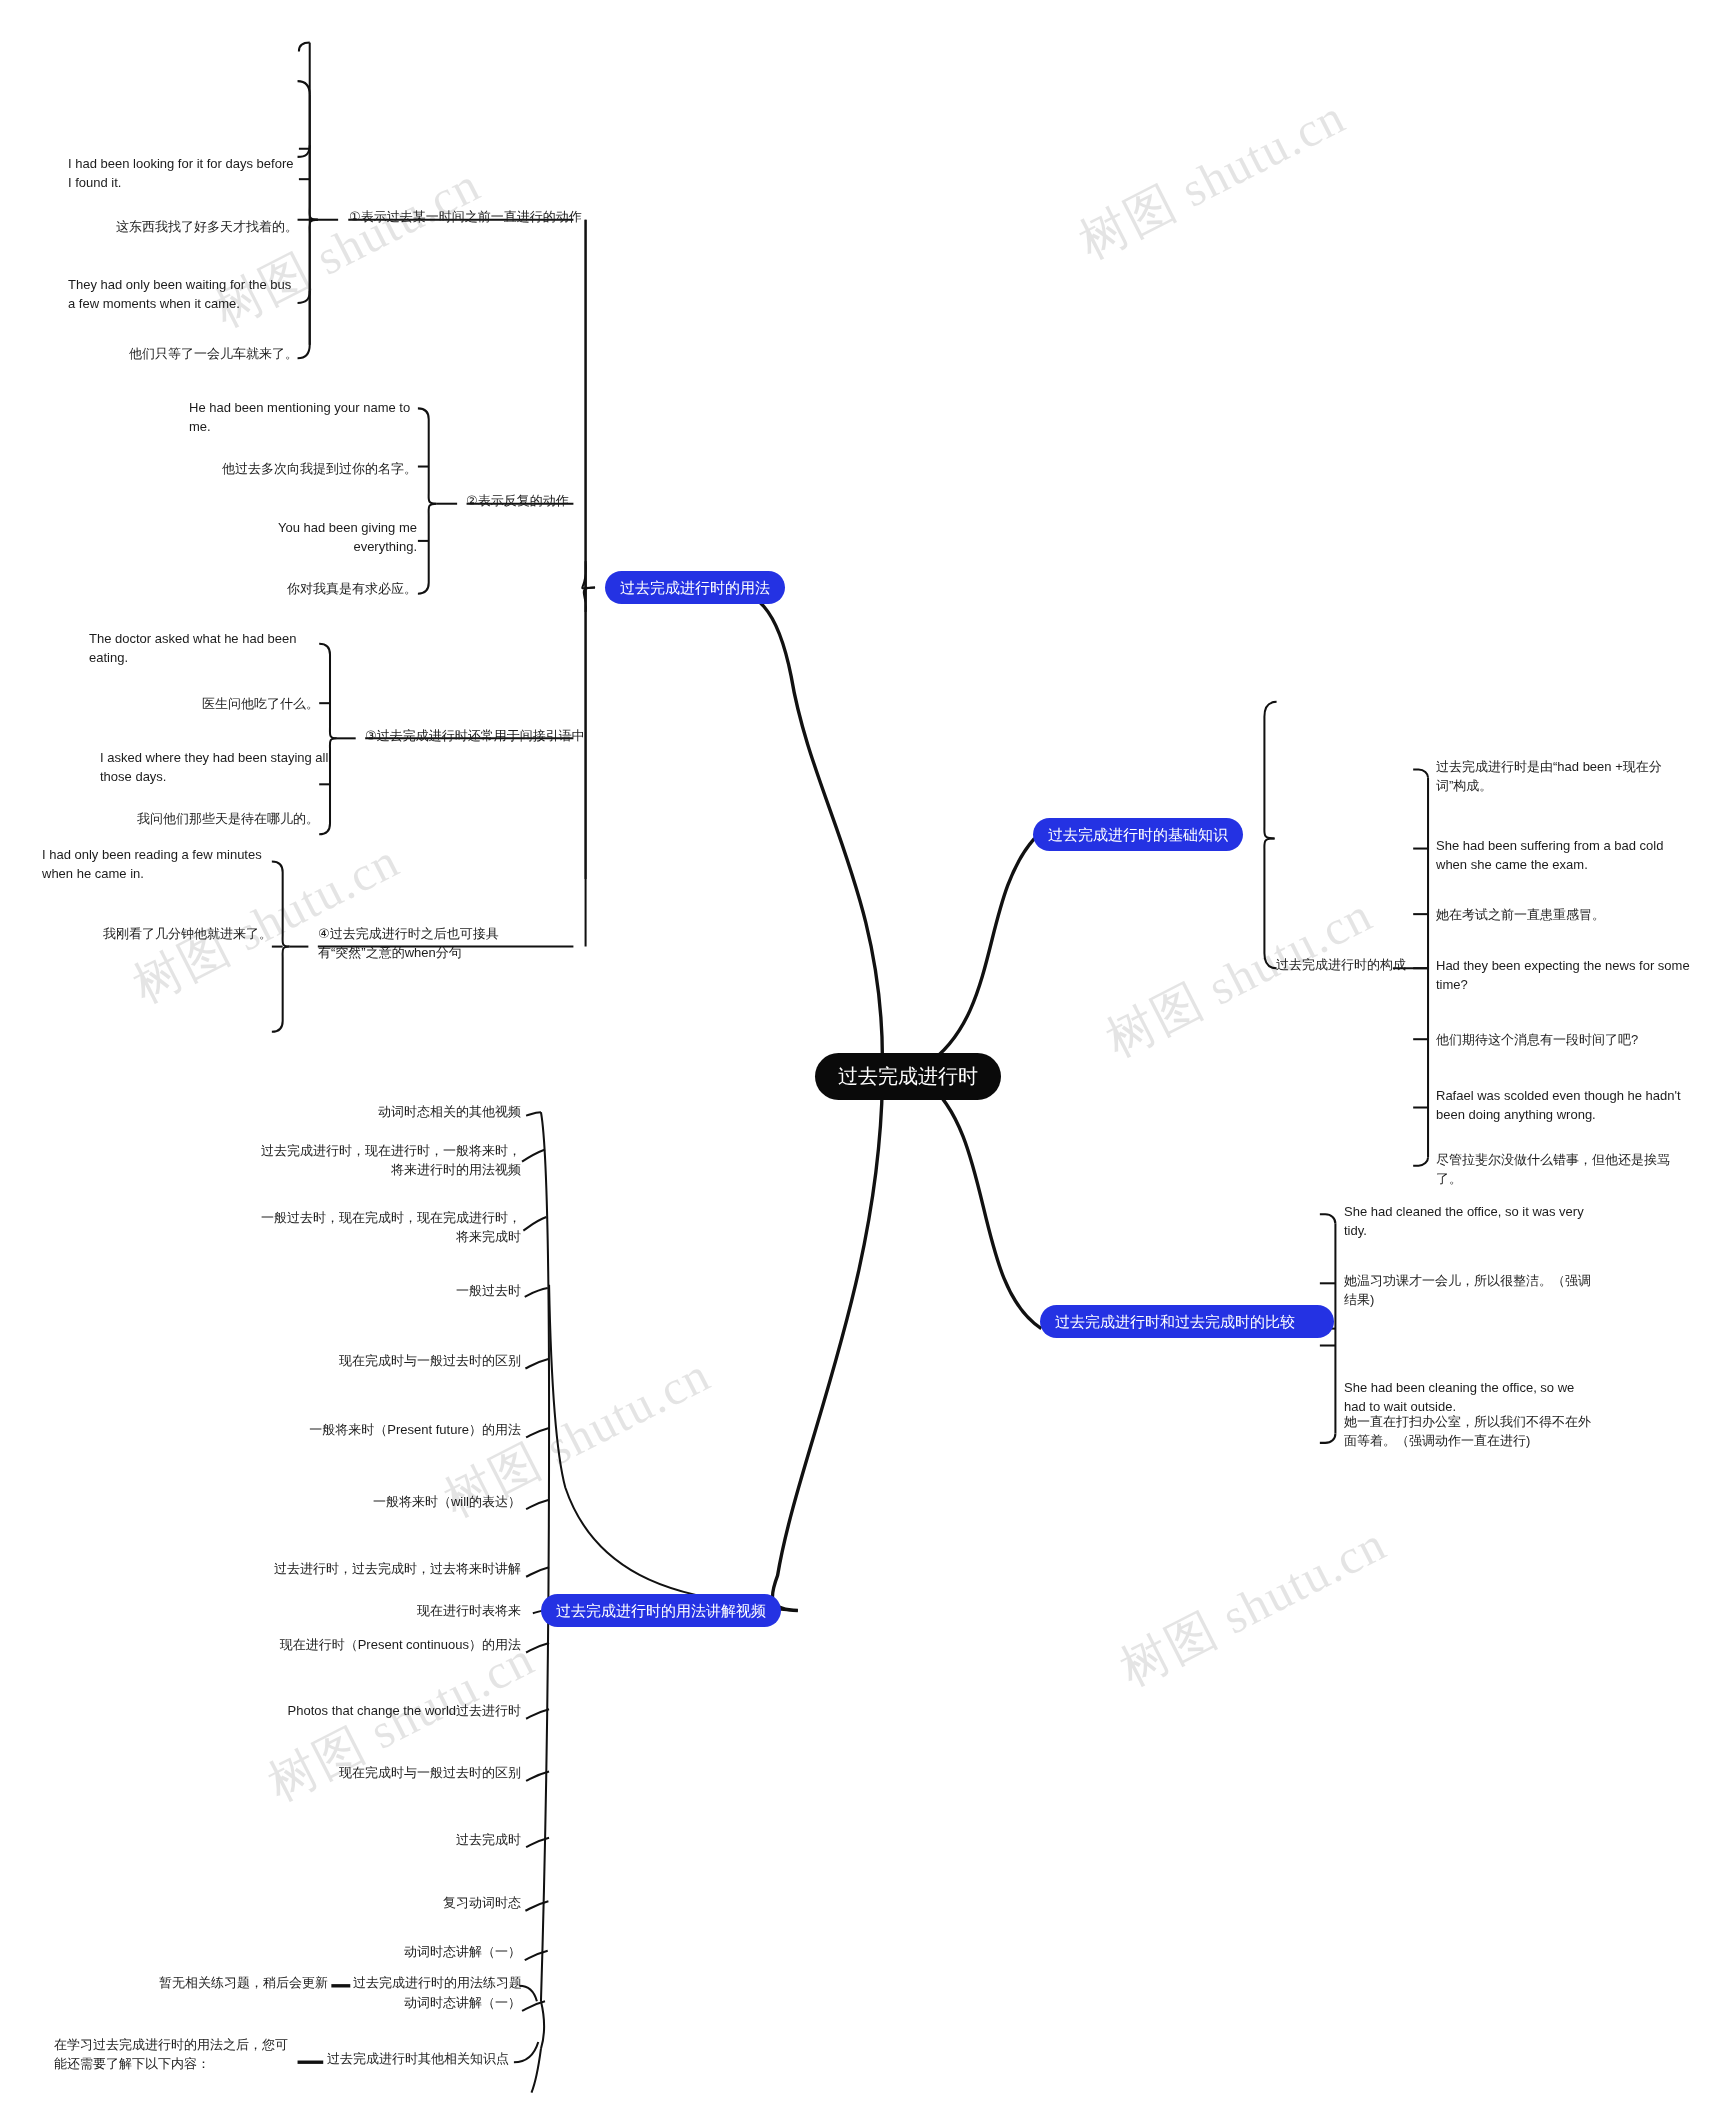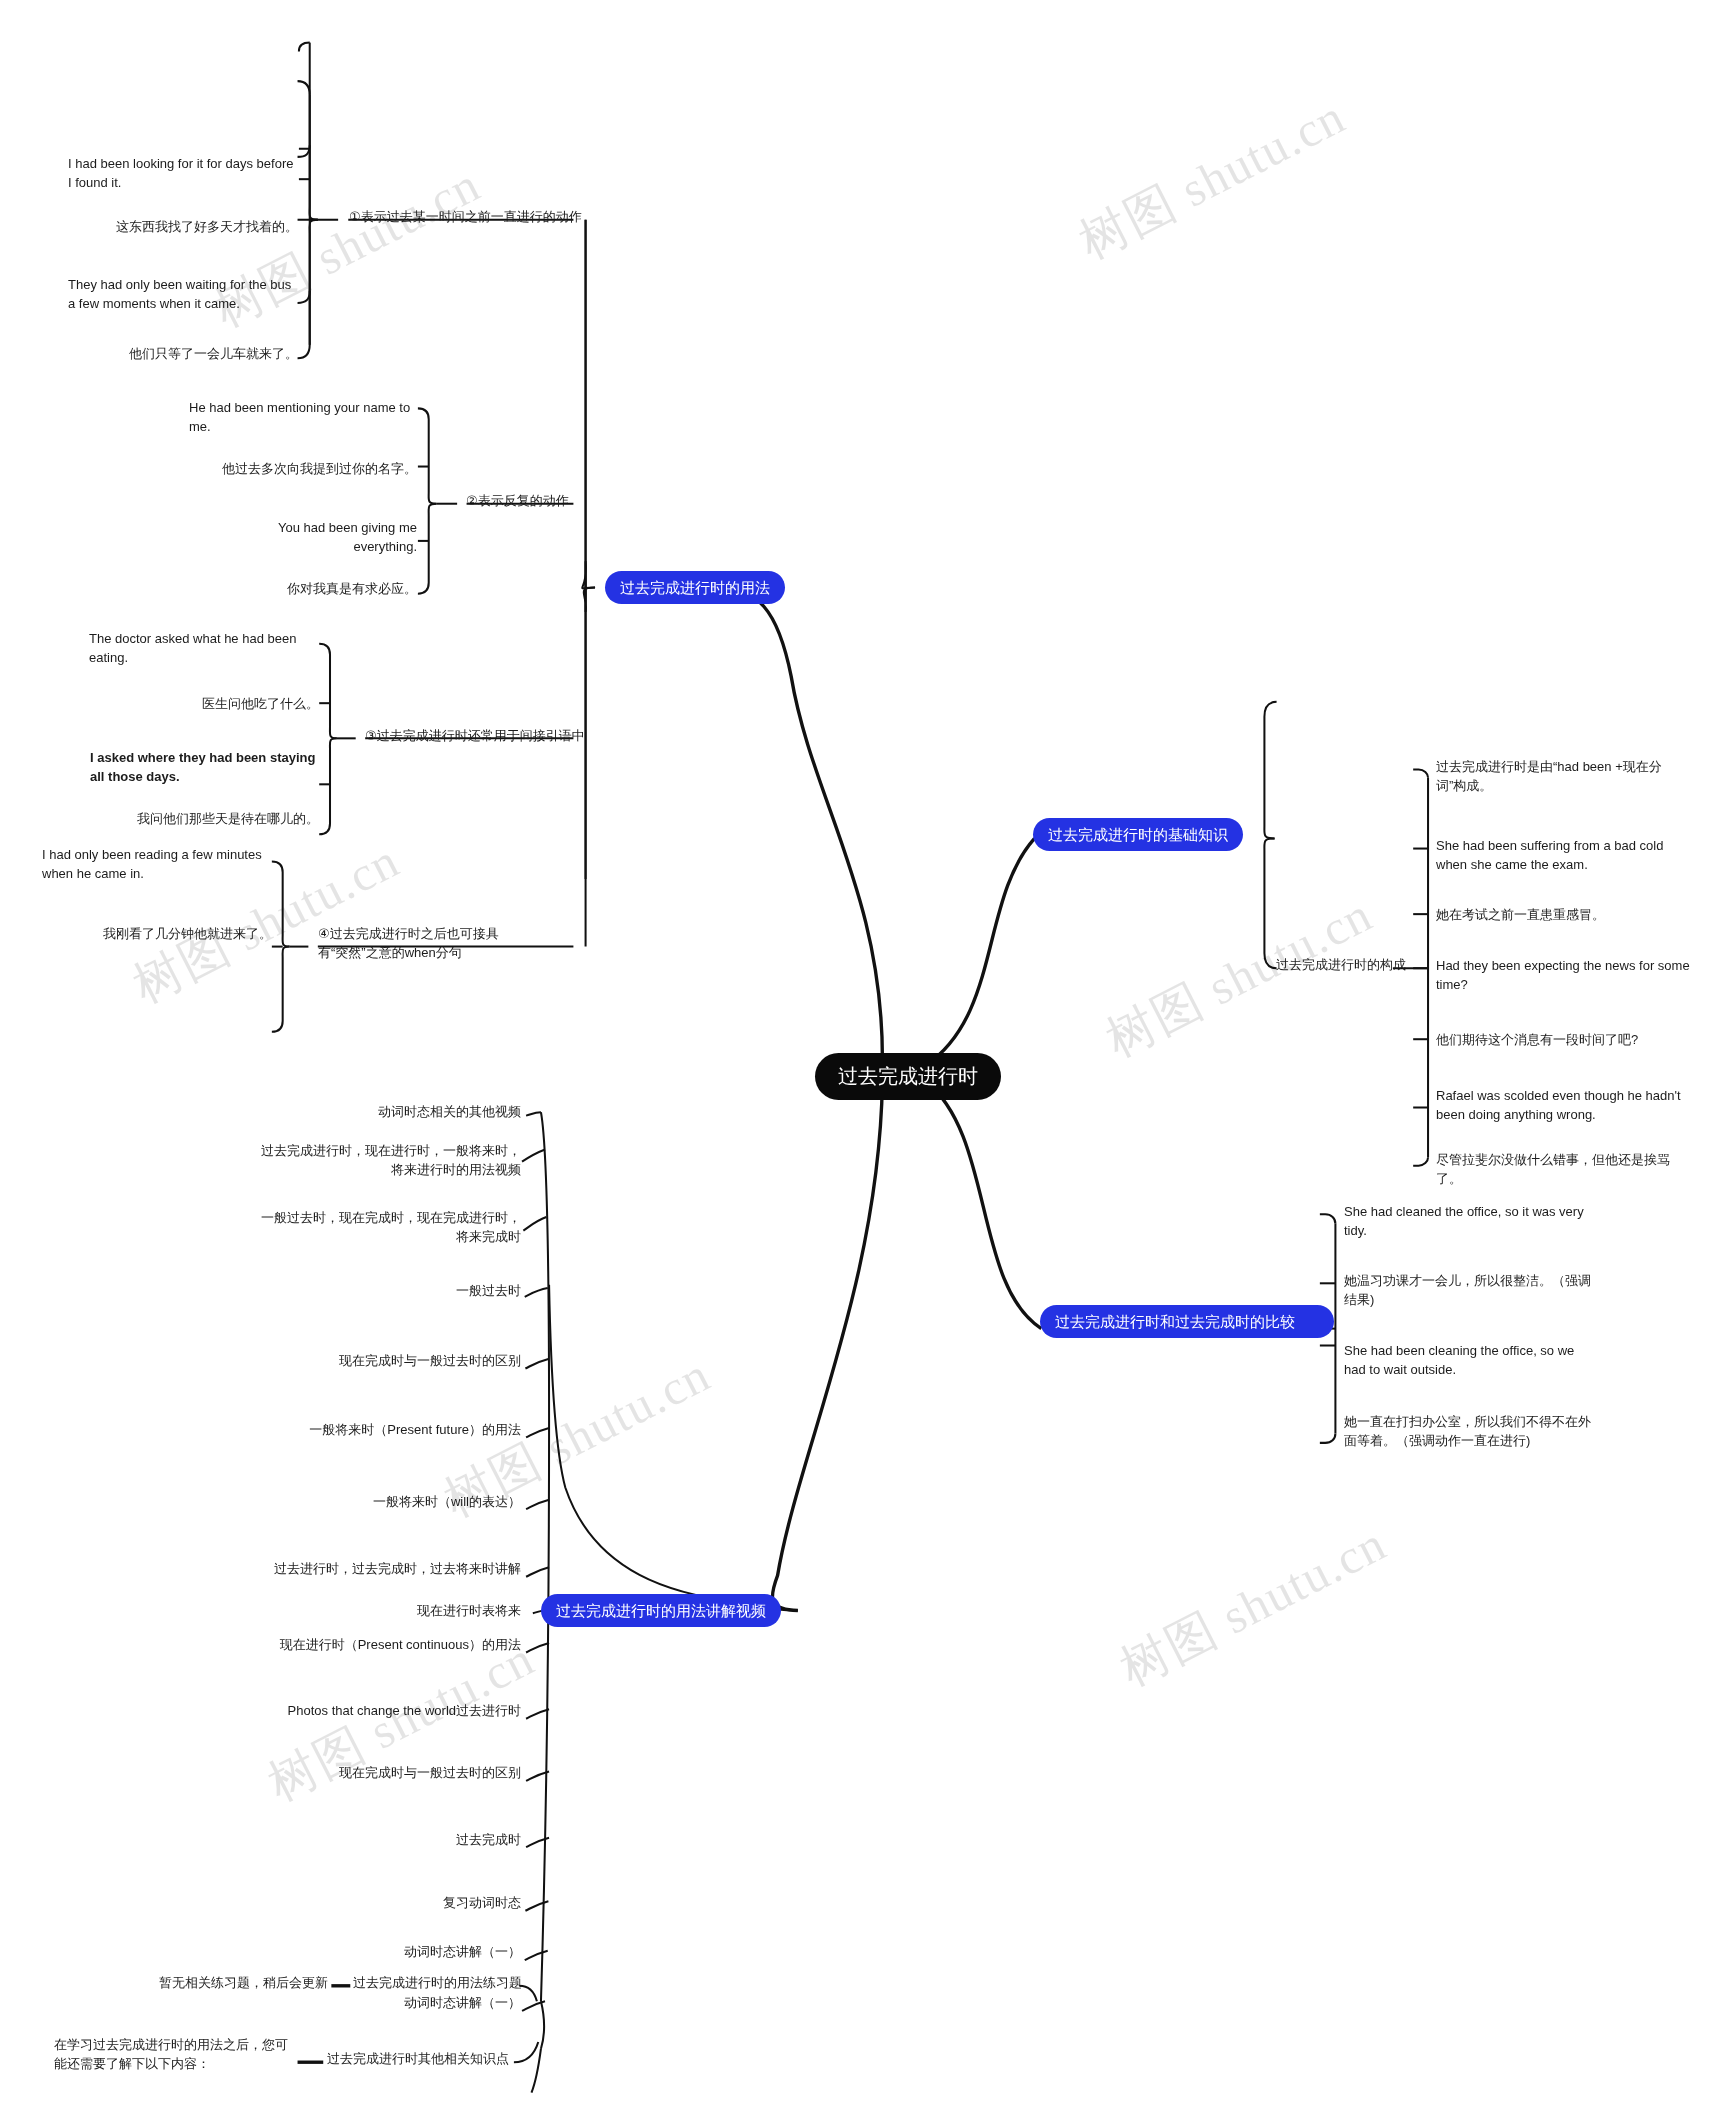--- a/index.html
+++ b/index.html
@@ -226,40 +226,40 @@
   <div class="leaf left" style="left:68px; top:276px; width:230px;">They had only been waiting for the bus a few moments when it came.</div>
   <div class="leaf right" style="left:95px; top:345px; width:203px;">他们只等了一会儿车就来了。</div>
 
   <div class="leaf left" style="left:189px; top:399px; width:228px;">He had been mentioning your name to me.</div>
   <div class="leaf right" style="left:216px; top:460px; width:201px;">他过去多次向我提到过你的名字。</div>
   <div class="leaf right" style="left:216px; top:519px; width:201px;">You had been giving me everything.</div>
   <div class="leaf right" style="left:216px; top:580px; width:201px;">你对我真是有求必应。</div>
 
   <div class="leaf left" style="left:89px; top:630px; width:230px;">The doctor asked what he had been eating.</div>
   <div class="leaf right" style="left:116px; top:695px; width:203px;">医生问他吃了什么。</div>
-  <div class="leaf left" style="left:90px; top:749px; width:230px;font-weight:bold;">I asked where they had been staying all those days.</div>
+  <div class="leaf left" style="left:100px; top:749px; width:230px;">I asked where they had been staying all those days.</div>
   <div class="leaf right" style="left:116px; top:810px; width:203px;">我问他们那些天是待在哪儿的。</div>
 
   <div class="leaf left" style="left:42px; top:846px; width:230px;">I had only been reading a few minutes when he came in.</div>
   <div class="leaf right" style="left:69px; top:925px; width:203px;">我刚看了几分钟他就进来了。</div>
 
 
   <div class="branch-label" style="left:1276px; top:956px;">过去完成进行时的构成</div>
 
   <div class="leaf left" style="left:1436px; top:758px; width:256px;">过去完成进行时是由“had been +现在分词”构成。</div>
   <div class="leaf left" style="left:1436px; top:837px; width:256px;">She had been suffering from a bad cold when she came the exam.</div>
   <div class="leaf left" style="left:1436px; top:906px; width:256px;">她在考试之前一直患重感冒。</div>
   <div class="leaf left" style="left:1436px; top:957px; width:256px;">Had they been expecting the news for some time?</div>
   <div class="leaf left" style="left:1436px; top:1031px; width:256px;">他们期待这个消息有一段时间了吧?</div>
   <div class="leaf left" style="left:1436px; top:1087px; width:256px;">Rafael was scolded even though he hadn't been doing anything wrong.</div>
   <div class="leaf left" style="left:1436px; top:1151px; width:256px;">尽管拉斐尔没做什么错事，但他还是挨骂了。</div>
 
   <div class="leaf left" style="left:1344px; top:1203px; width:251px;">She had cleaned the office, so it was very tidy.</div>
   <div class="leaf left" style="left:1344px; top:1272px; width:251px;">她温习功课才一会儿，所以很整洁。（强调结果)</div>
-  <div class="leaf left" style="left:1344px; top:1342px; width:251px;">She had been cleaning the office, so we had to wait outside.</div>
+  <div class="leaf left" style="left:1344px; top:1379px; width:251px;">She had been cleaning the office, so we had to wait outside.</div>
   <div class="leaf left" style="left:1344px; top:1413px; width:251px;">她一直在打扫办公室，所以我们不得不在外面等着。（强调动作一直在进行)</div>
 
   <div class="leaf right" style="left:257px; top:1103px; width:264px;">动词时态相关的其他视频</div>
   <div class="leaf right" style="left:257px; top:1142px; width:264px;">过去完成进行时，现在进行时，一般将来时，将来进行时的用法视频</div>
   <div class="leaf right" style="left:257px; top:1209px; width:264px;">一般过去时，现在完成时，现在完成进行时，将来完成时</div>
   <div class="leaf right" style="left:257px; top:1282px; width:264px;">一般过去时</div>
   <div class="leaf right" style="left:257px; top:1352px; width:264px;">现在完成时与一般过去时的区别</div>
   <div class="leaf right" style="left:257px; top:1421px; width:264px;">一般将来时（Present future）的用法</div>
   <div class="leaf right" style="left:257px; top:1493px; width:264px;">一般将来时（will的表达）</div>
   <div class="leaf right" style="left:257px; top:1560px; width:264px;">过去进行时，过去完成时，过去将来时讲解</div>

